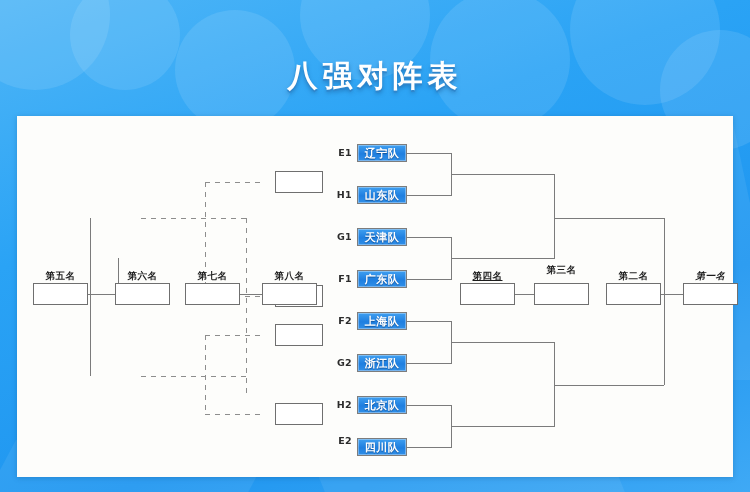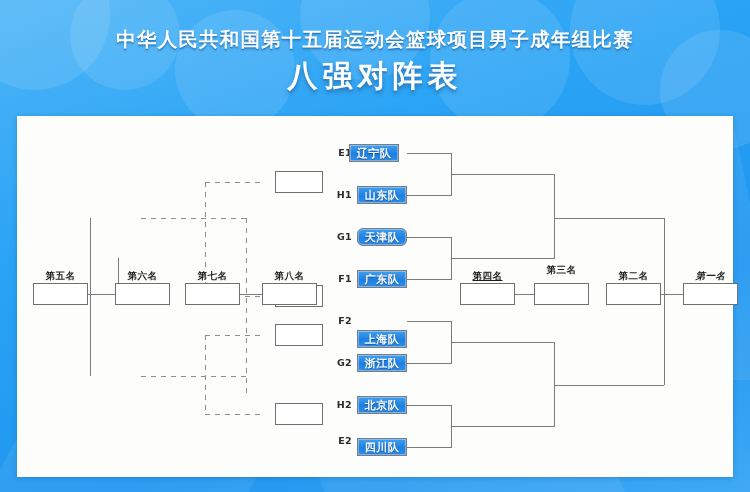--- a/index.html
+++ b/index.html
@@ -153,38 +153,37 @@
   <div class="bg-arc" style="left:175px;  top:10px;   width:120px; height:120px;"></div>
   <div class="bg-arc" style="left:300px;  top:-50px;  width:130px; height:130px;"></div>
   <div class="bg-arc" style="left:430px;  top:-10px;  width:140px; height:140px;"></div>
   <div class="bg-arc" style="left:570px;  top:-45px;  width:150px; height:150px;"></div>
   <div class="bg-arc" style="left:660px;  top:30px;   width:120px; height:120px;"></div>
   <div class="bg-wedge" style="left:0px;   top:440px; width:260px; height:60px; transform:skewX(-28deg);"></div>
   <div class="bg-wedge" style="left:320px; top:455px; width:300px; height:50px; transform:skewX(22deg);"></div>
   <div class="bg-wedge" style="left:620px; top:120px; width:140px; height:260px; transform:skewX(12deg);"></div>
 
   <div class="header">
-    <div class="title-main">中华人民共和国第十五届运动会篮球项目男子成年组比赛</div>
     <div class="title-sub">八强对阵表</div>
   </div>
 
   <div class="panel"></div>
 
   <div class="board">
 
     <div class="seed" style="left:330px; top:144px;">E1</div>
-    <div class="team" style="left:349px; top:144px;">辽宁队</div>
+    <div class="team" style="left:357px; top:144px;">辽宁队</div>
     <div class="seed" style="left:330px; top:186px;">H1</div>
     <div class="team" style="left:357px; top:186px;text-align:center;">山东队</div>
     <div class="seed" style="left:330px; top:228px;">G1</div>
-    <div class="team" style="left:357px; top:228px;border-radius:6px;">天津队</div>
+    <div class="team" style="left:357px; top:228px;">天津队</div>
     <div class="seed" style="left:330px; top:270px;">F1</div>
     <div class="team" style="left:357px; top:270px;">广东队</div>
     <div class="seed" style="left:330px; top:312px;">F2</div>
-    <div class="team" style="left:357px; top:330px;">上海队</div>
+    <div class="team" style="left:357px; top:312px;">上海队</div>
     <div class="seed" style="left:330px; top:354px;">G2</div>
     <div class="team" style="left:357px; top:354px;">浙江队</div>
     <div class="seed" style="left:330px; top:396px;">H2</div>
     <div class="team" style="left:357px; top:396px;font-family:Liberation Mono, monospace;">北京队</div>
     <div class="seed" style="left:330px; top:432px;">E2</div>
     <div class="team" style="left:357px; top:438px;">四川队</div>
 
     <div class="ln h" style="left:407px; top:153px; width:44px;"></div>
     <div class="ln h" style="left:407px; top:195px; width:44px;"></div>
     <div class="ln v" style="left:451px; top:153px; height:43px;"></div>

